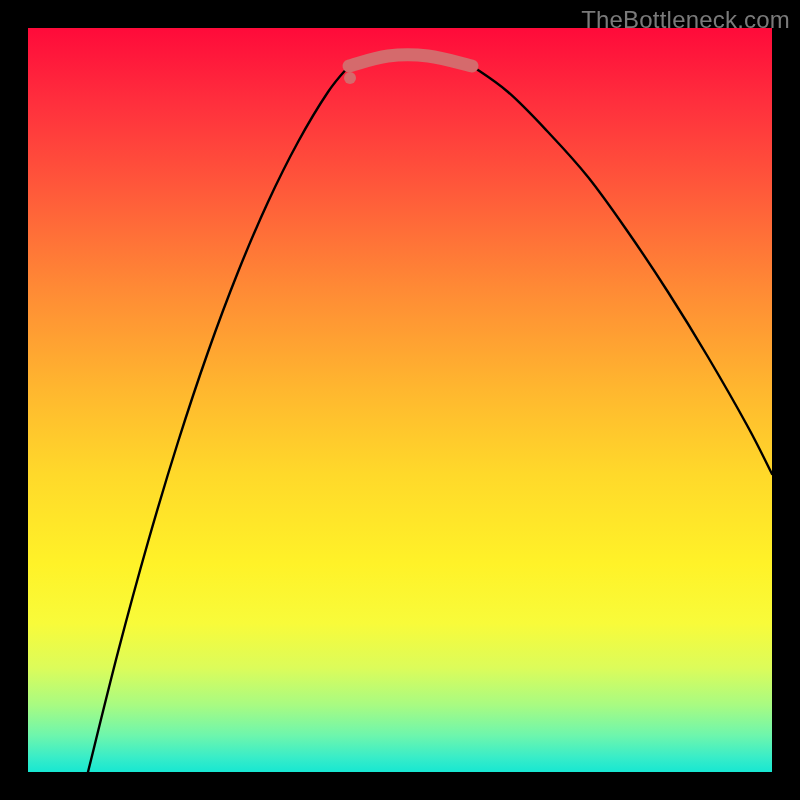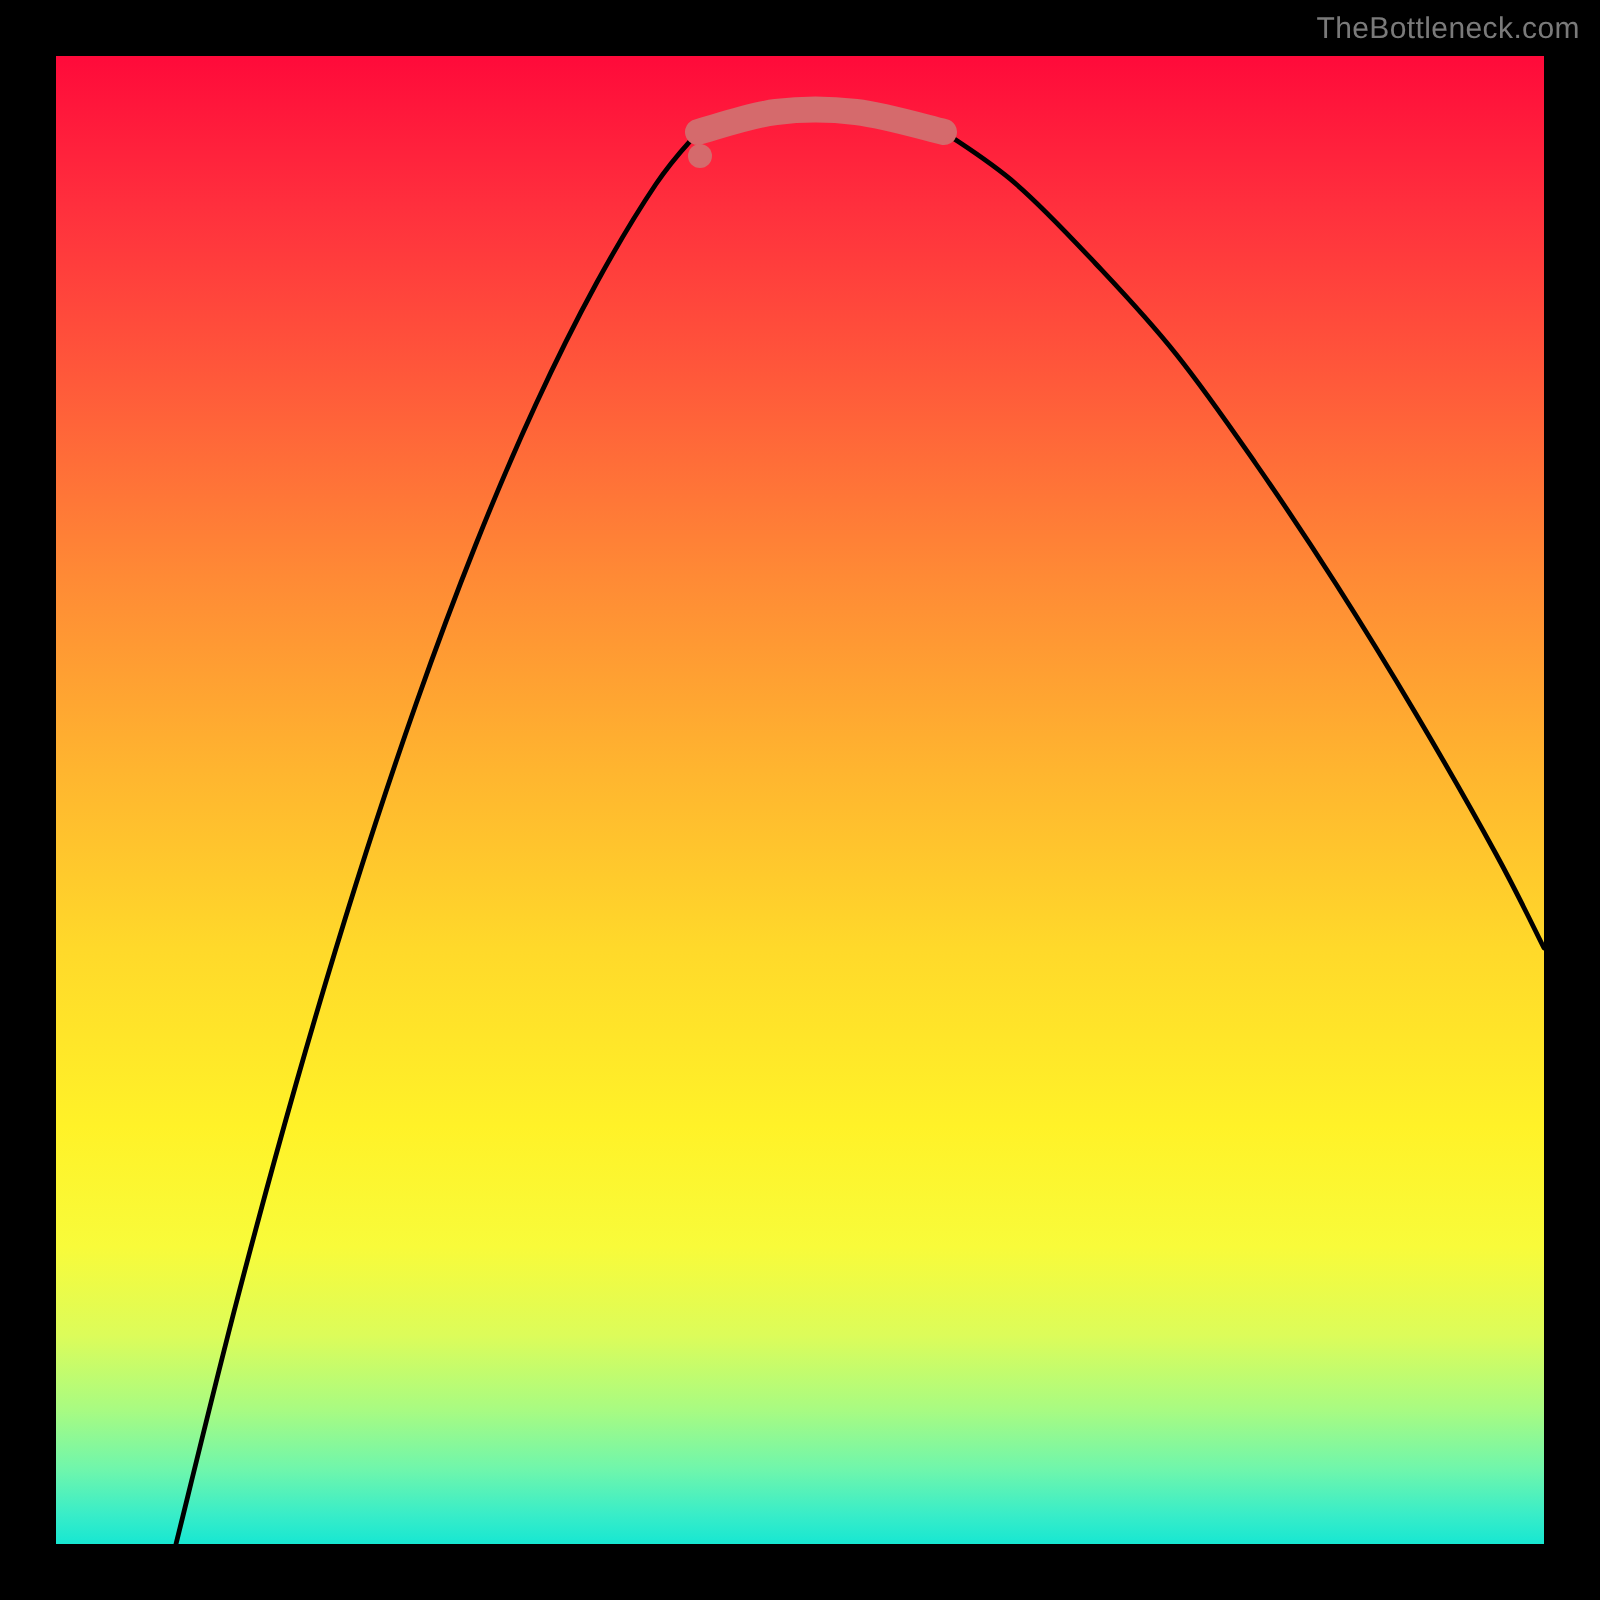--- a/index.html
+++ b/index.html
@@ -31,21 +31,21 @@
       #6ff6ac 95%,
       #39edc8 98%,
       #17e7d2 100%
     );
   }
   .watermark {
     position: absolute;
     top: 6px;
     right: 10px;
     color: #7a7a7a;
-    font-size: 15px;
+    font-size: 24px;
     letter-spacing: 0.2px;
     user-select: none;
   }
   svg.plot {
     position: absolute;
     left: 0;
     top: 0;
     width: 744px;
     height: 744px;
     overflow: visible;

